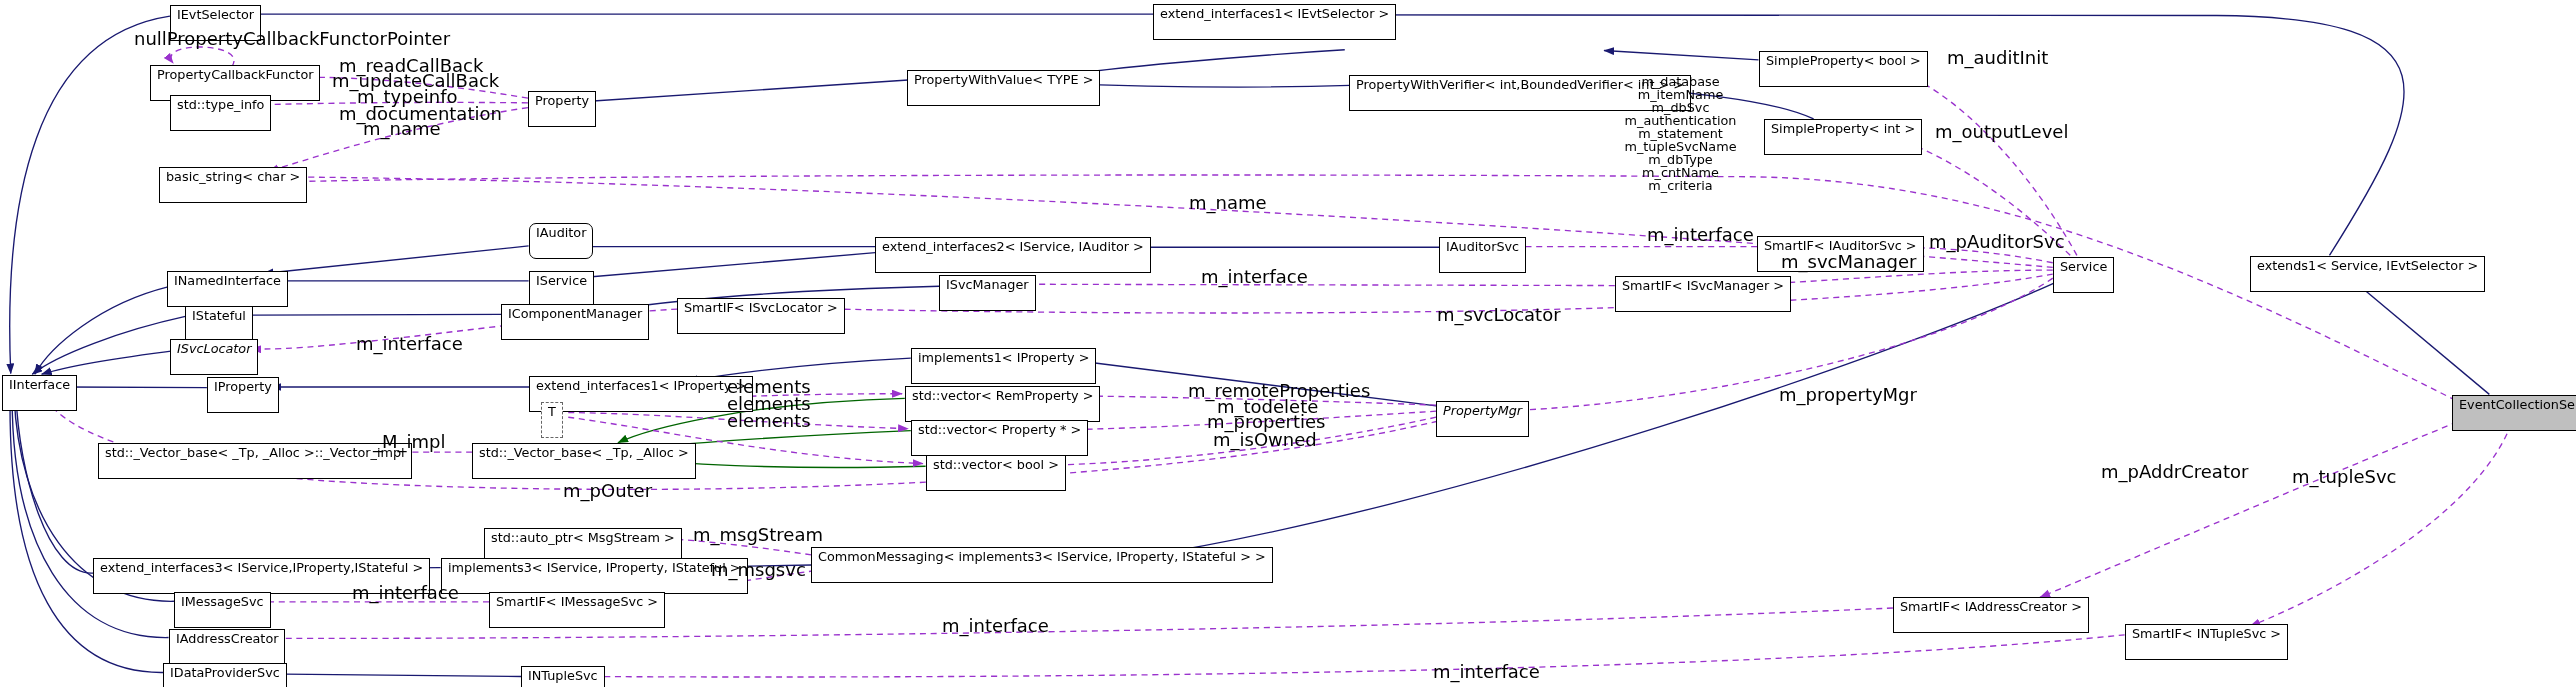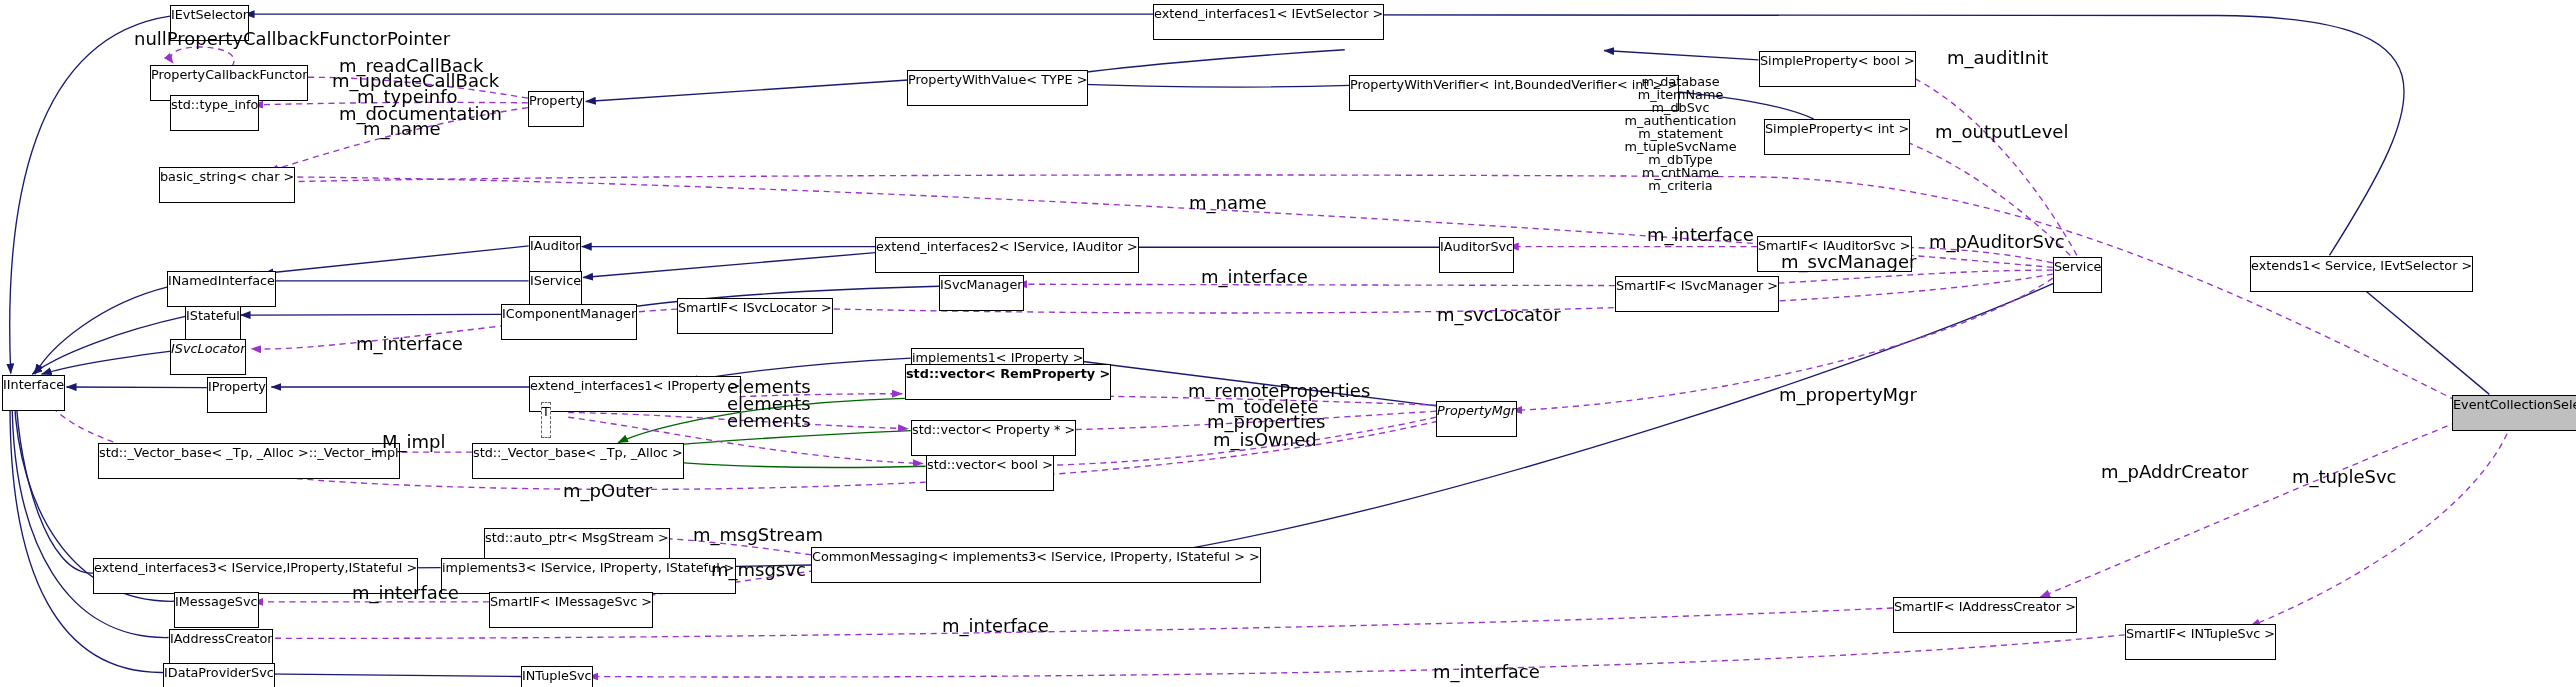--- a/index.html
+++ b/index.html
@@ -1,20 +1,20 @@
 <!DOCTYPE html>
 <html style="font-size:10.7px"><head>
 <meta charset="utf-8">
 <style>
   html,body{margin:0;padding:0;background:#ffffff;}
   .canvas{position:relative;width:2576px;height:688px;background:#ffffff;
           font-family:"DejaVu Sans", "Liberation Sans", sans-serif;color:#000;}
   svg.edges{position:absolute;left:0;top:0;width:2576px;height:688px;}
   .node{position:absolute;box-sizing:border-box;border:0.7px solid #000;background:#fff;
-        font-size:12.8px;line-height:18px;height:36px;padding:0 0;white-space:nowrap;
+        font-size:12.8px;line-height:18px;height:36px;padding:0 6px;white-space:nowrap;
         text-align:center;cursor:pointer;}
   .node.main{background:#bfbfbf;}
   .node.tparam{border:0.7px dashed #666;}
   .elabel{position:absolute;font-size:18px;line-height:13.4px;white-space:nowrap;}
   .elabel-stack{position:absolute;font-size:12.8px;line-height:13px;text-align:center;width:121px;}
   .elabel-stack span{display:block;}
 </style>
 </head>
 <body>
 
@@ -110,40 +110,40 @@
   <div class="node" style="left:170px;top:4.7px;">IEvtSelector</div>
   <div class="node" style="left:1153px;top:4px;">extend_interfaces1&lt; IEvtSelector &gt;</div>
   <div class="node" style="left:150px;top:65px;">PropertyCallbackFunctor</div>
   <div class="node" style="left:170px;top:95px;">std::type_info</div>
   <div class="node" style="left:159px;top:167px;">basic_string&lt; char &gt;</div>
   <div class="node" style="left:528px;top:91px;">Property</div>
   <div class="node" style="left:907px;top:70px;">PropertyWithValue&lt; TYPE &gt;</div>
   <div class="node" style="left:1349px;top:75px;">PropertyWithVerifier&lt; int,BoundedVerifier&lt; int &gt; &gt;</div>
   <div class="node" style="left:1759px;top:51px;">SimpleProperty&lt; bool &gt;</div>
   <div class="node" style="left:1764px;top:119px;">SimpleProperty&lt; int &gt;</div>
-  <div class="node" style="left:529px;top:236px;">IAuditor</div>
+  <div class="node" style="left:529px;top:223px;border-radius:7px;">IAuditor</div>
   <div class="node" style="left:875px;top:237px;">extend_interfaces2&lt; IService, IAuditor &gt;</div>
   <div class="node" style="left:1439px;top:237px;">IAuditorSvc</div>
   <div class="node" style="left:167px;top:271px;">INamedInterface</div>
   <div class="node" style="left:529px;top:271px;">IService</div>
   <div class="node" style="left:939px;top:275px;">ISvcManager</div>
   <div class="node" style="left:1757px;top:236px;">SmartIF&lt; IAuditorSvc &gt;</div>
   <div class="node" style="left:1615px;top:276px;">SmartIF&lt; ISvcManager &gt;</div>
   <div class="node" style="left:2053px;top:257px;">Service</div>
   <div class="node" style="left:2250px;top:256px;">extends1&lt; Service, IEvtSelector &gt;</div>
   <div class="node" style="left:185px;top:306px;">IStateful</div>
   <div class="node" style="left:501px;top:304px;">IComponentManager</div>
   <div class="node" style="left:677px;top:298px;">SmartIF&lt; ISvcLocator &gt;</div>
   <div class="node" style="left:170px;top:339px;font-style:italic;">ISvcLocator</div>
   <div class="node" style="left:2px;top:375px;">IInterface</div>
   <div class="node" style="left:207px;top:377px;">IProperty</div>
   <div class="node" style="left:529px;top:376px;">extend_interfaces1&lt; IProperty &gt;</div>
   <div class="node" style="left:911px;top:348px;">implements1&lt; IProperty &gt;</div>
   <div class="node tparam" style="left:541px;top:402px;">T</div>
-  <div class="node" style="left:905px;top:364px;font-weight:bold;">std::vector&lt; RemProperty &gt;</div>
+  <div class="node" style="left:905px;top:386px;">std::vector&lt; RemProperty &gt;</div>
   <div class="node" style="left:911px;top:420px;">std::vector&lt; Property * &gt;</div>
   <div class="node" style="left:926px;top:455px;">std::vector&lt; bool &gt;</div>
   <div class="node" style="left:1436px;top:401px;font-style:italic;">PropertyMgr</div>
   <div class="node main" style="left:2452px;top:395px;">EventCollectionSelector</div>
   <div class="node" style="left:98px;top:443px;">std::_Vector_base&lt; _Tp, _Alloc &gt;::_Vector_impl</div>
   <div class="node" style="left:472px;top:443px;">std::_Vector_base&lt; _Tp, _Alloc &gt;</div>
   <div class="node" style="left:484px;top:528px;">std::auto_ptr&lt; MsgStream &gt;</div>
   <div class="node" style="left:93px;top:558px;">extend_interfaces3&lt; IService,IProperty,IStateful &gt;</div>
   <div class="node" style="left:441px;top:558px;">implements3&lt; IService, IProperty, IStateful &gt;</div>
   <div class="node" style="left:811px;top:547px;">CommonMessaging&lt; implements3&lt; IService, IProperty, IStateful &gt; &gt;</div>

